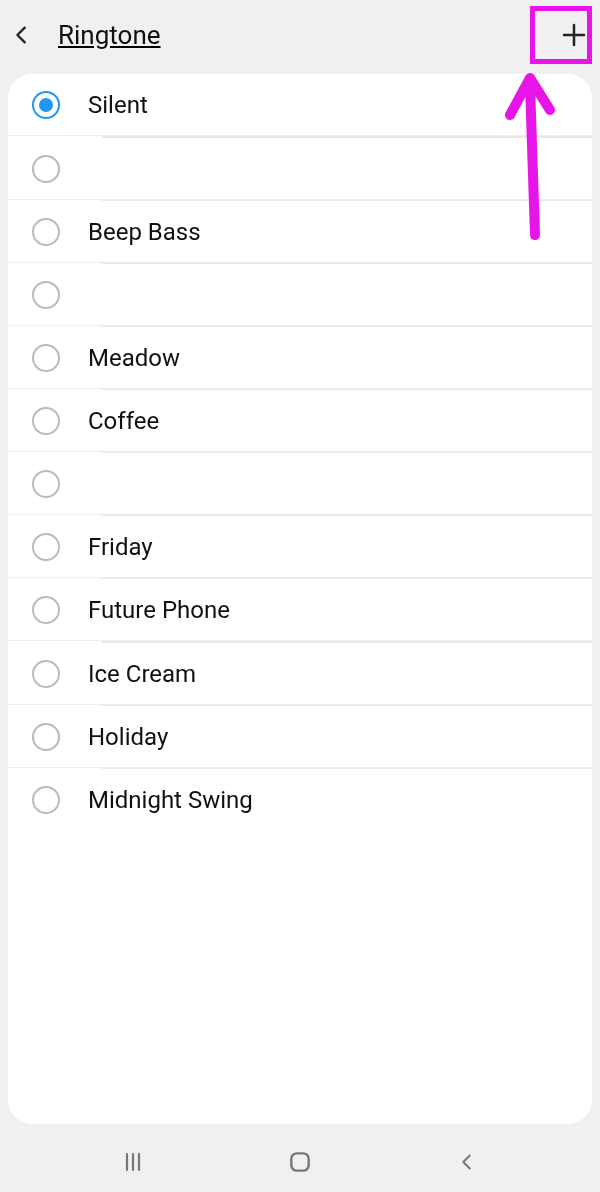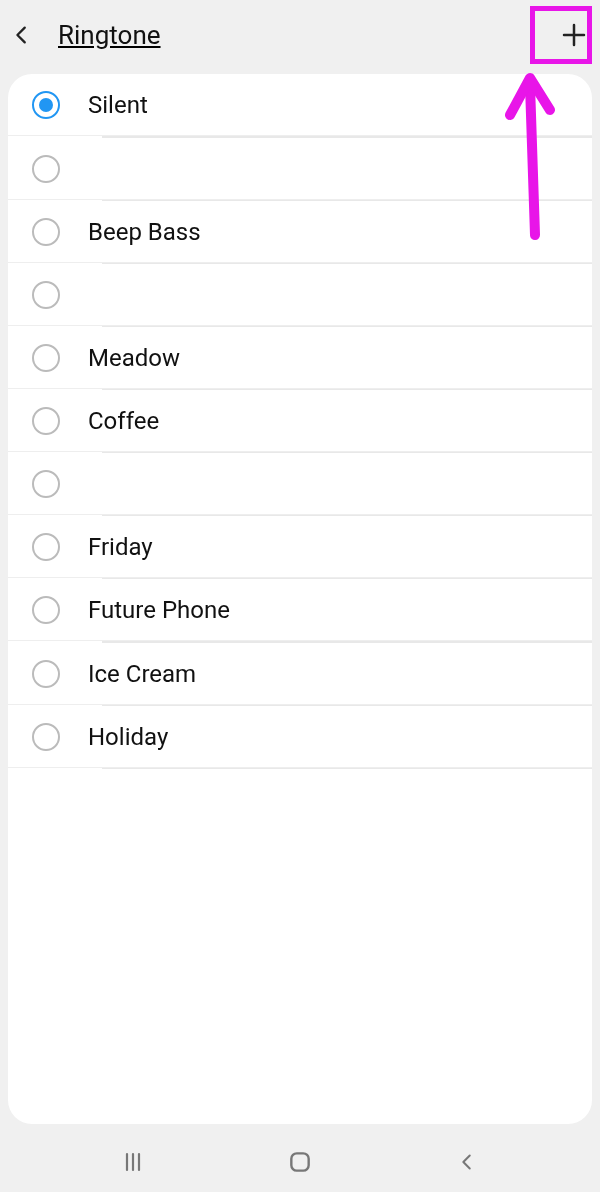--- a/index.html
+++ b/index.html
@@ -239,20 +239,24 @@
       <div class="divider-wrap">
         <div class="divider"></div>
       </div>
       <div class="ringtone-item">
         <div class="radio"></div>
         <div class="ringtone-label">Holiday</div>
       </div>
       <div class="divider-wrap">
         <div class="divider"></div>
       </div>
+      <div class="ringtone-item">
+        <div class="radio"></div>
+        <div class="ringtone-label">Midnight Swing</div>
+      </div>
     </div>
 </div>
 
 <div class="nav-bar">
   <div class="nav-btn">
     <svg width="24" height="24" viewBox="0 0 24 24">
       <path d="M6 4 V20 M12 4 V20 M18 4 V20" stroke="#777" stroke-width="2.2" fill="none" stroke-linecap="round"></path>
     </svg>
   </div>
   <div class="nav-btn">

